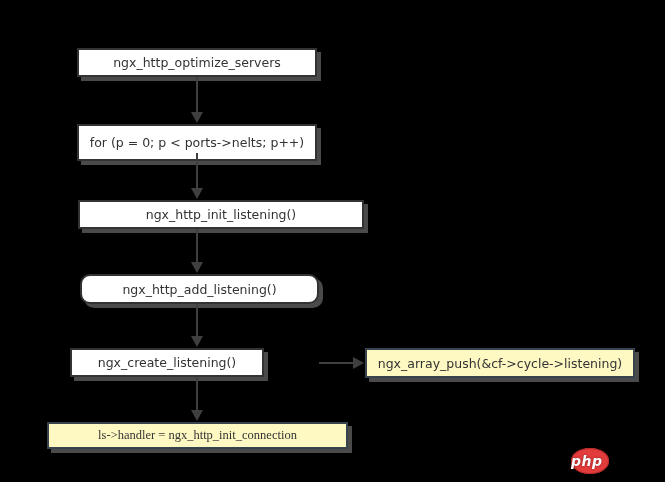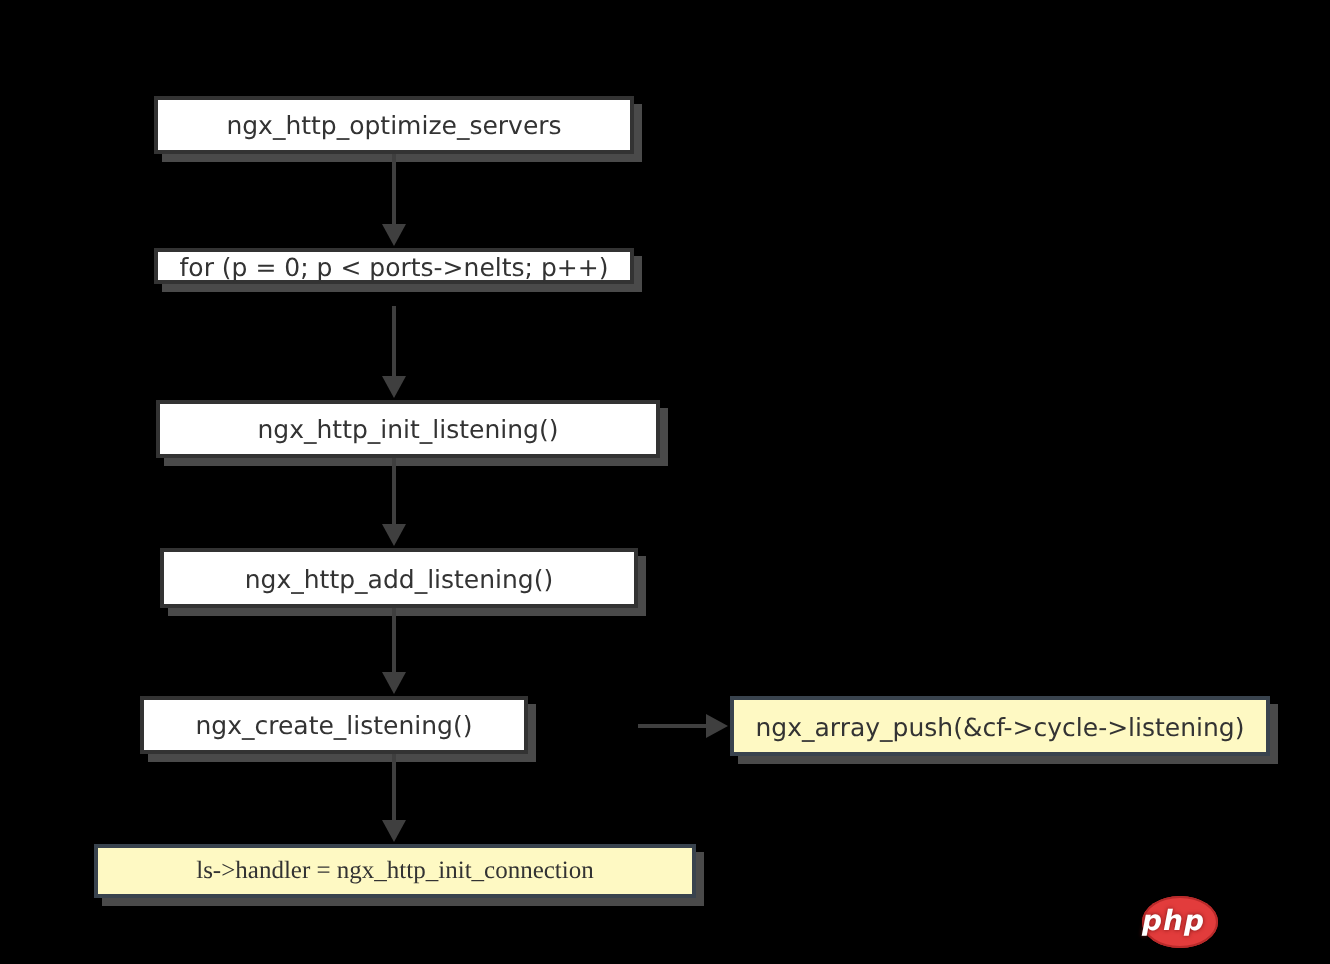--- a/index.html
+++ b/index.html
@@ -26,23 +26,23 @@
     justify-content: center;
     font-size: 12.5px;
     color: #333333;
     white-space: nowrap;
   }
   .node.blue {
     background: #fef9c3;
     border-color: #39434e;
   }
   .n0 { left: 77px;  top: 48px;  width: 240px; height: 29px; }
-  .n1 { left: 77px;  top: 124px; width: 240px; height: 18px; }
-  .n2 { left: 78px;  top: 200px; width: 252px; height: 29px; }
-  .n3 { left: 80px;  top: 274px; width: 239px; height: 30px; }
+  .n1 { left: 77px;  top: 124px; width: 240px; height: 37px; }
+  .n2 { left: 78px;  top: 200px; width: 286px; height: 29px; }
+  .n3 { left: 80px;  top: 274px; width: 239px; height: 30px; border-radius: 10px; }
   .n4 { left: 70px;  top: 348px; width: 194px; height: 29px; }
   .n5 { left: 47px;  top: 422px; width: 301px; height: 27px; font-family: Liberation Serif, serif; }
   .n6 { left: 365px; top: 348px; width: 270px; height: 30px; }
 
   .varrow { position: absolute; width: 12px; }
   .varrow .line {
     position: absolute; left: 5px; top: 0; bottom: 10px;
     width: 2px; background: #3f3f3f;
   }
   .varrow .head {

